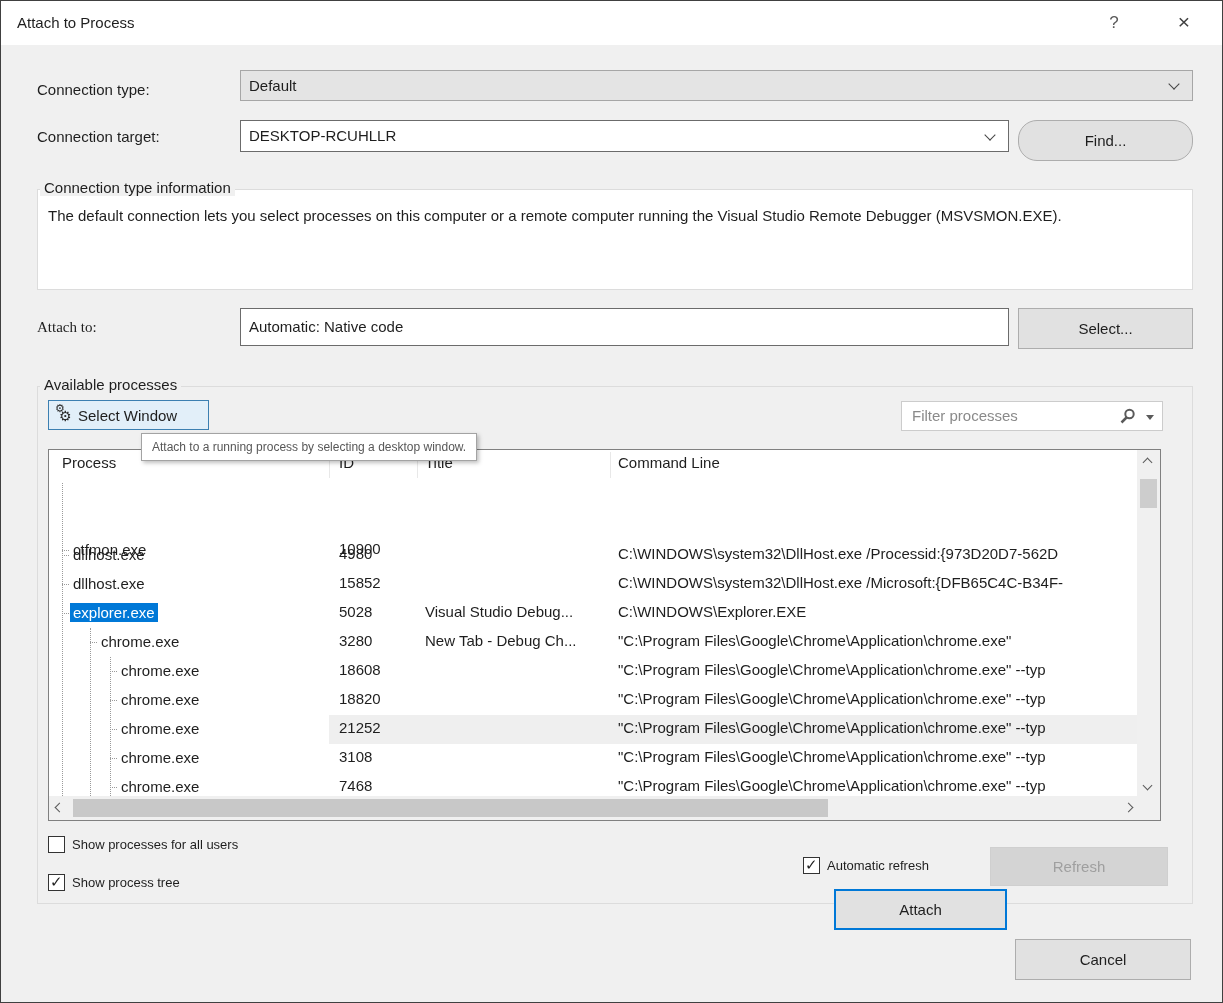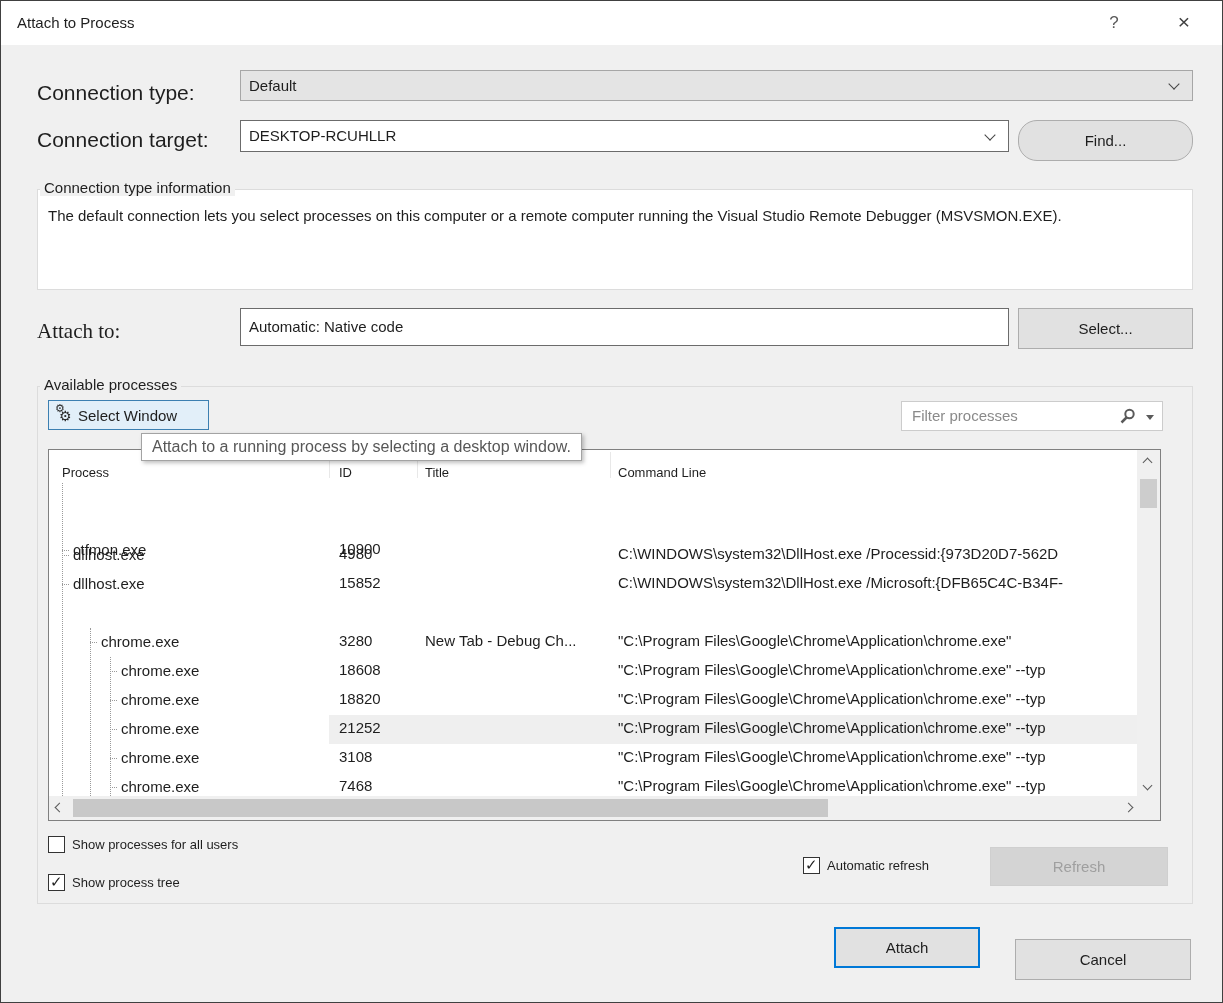--- a/index.html
+++ b/index.html
@@ -13,21 +13,21 @@
   }
 
   
   .titlebar { position:absolute; left:0; top:0; width:100%; height:44px; background:#ffffff; }
   .titlebar .title { position:absolute; left:16px; top:13px; font-size:15px; }
   .tb-btn { position:absolute; top:8px; width:30px; height:28px; text-align:center; line-height:28px; color:#404040; cursor:default; }
   .tb-help { left:1098px; font-size:17px; color:#5a5a5a; }
   .tb-close { left:1168px; font-size:21px; line-height:26px; }
 
   
-  .flabel { position:absolute; left:36px; font-size:21px; }
+  .flabel { position:absolute; left:36px; font-size:15px; }
 
   
   .combo-static {
     position:absolute; left:239px; top:69px; width:953px; height:31px;
     background:#e4e4e4; border:1px solid #a6a6a6; line-height:29px; padding-left:8px;
   }
   .combo-edit {
     position:absolute; left:239px; top:119px; width:769px; height:32px;
     background:#ffffff; border:1px solid #6b6b6b; line-height:30px; padding-left:8px;
   }
@@ -40,21 +40,21 @@
   
   .btn {
     position:absolute; background:#e1e1e1; border:1px solid #adadad;
     font-size:15px; text-align:center; cursor:default;
     display:flex; align-items:center; justify-content:center;
     font-family:"Liberation Sans", sans-serif;
   }
   .btn-find   { left:1017px; top:119px; width:175px; height:41px;border-radius:19px; }
   .btn-select { left:1017px; top:307px; width:175px; height:41px; }
   .btn-refresh{ left:989px;  top:846px; width:178px; height:39px; background:#d4d4d4; border-color:#cfcfcf; color:#9f9f9f; }
-  .btn-attach { left:833px;  top:926px; width:146px; height:41px; border:2px solid var(--accent,#0078d7); }
+  .btn-attach { left:833px;  top:888px; width:173px; height:41px; border:2px solid var(--accent,#0078d7); }
   .btn-cancel { left:1014px; top:938px; width:176px; height:41px; }
 
   
   .groupbox { position:absolute; border:1px solid #dcdcdc; }
   .gb-info  { left:36px; top:188px; width:1156px; height:101px; background:#ffffff; }
   .gb-procs { left:36px; top:385px; width:1156px; height:518px; }
   .gb-label { position:absolute; top:-11px; left:2px; background:#f0f0f0; padding:0 4px; font-size:15px; }
   .gb-info-text { position:absolute; left:10px; top:12px; width:1080px; line-height:27px; font-size:15px; }
 
   
@@ -76,31 +76,31 @@
   .mag { position:absolute; right:26px; top:6px; width:16px; height:16px; }
   .mag circle { fill:none; stroke:#5a5a5a; stroke-width:2; }
   .mag line { stroke:#5a5a5a; stroke-width:2.5; }
   .filter-caret { position:absolute; right:8px; top:13px; width:0; height:0;
     border-left:4px solid transparent; border-right:4px solid transparent; border-top:5px solid #5a5a5a; }
 
   
   .tooltip {
     position:absolute; left:140px; top:432px; height:28px; padding:0 10px;
     background:#ffffff; border:1px solid #a3a3a3; color:#575757;
-    line-height:26px; font-size:16px; z-index:30;
+    line-height:26px; font-size:12px; z-index:30;
     box-shadow:2px 2px 4px rgba(0,0,0,0.25); white-space:nowrap;
   }
 
   
   .plist {
     position:absolute; left:47px; top:448px; width:1113px; height:372px;
     background:#ffffff; border:1px solid #808080; overflow:hidden;
   }
   .plist-header { position:absolute; left:0; top:0; width:100%; height:32px; background:#ffffff; }
-  .plist-header .hcol { position:absolute; top:15px; font-size:13px; }
+  .plist-header .hcol { position:absolute; top:4px; font-size:15px; }
   .hsep { position:absolute; top:2px; height:26px; width:1px; background:#e8e8e8; }
   .prows { position:absolute; left:0; top:33px; width:1090px; height:315px; overflow:hidden; }
   .prow { position:absolute; left:0; width:100%; height:29px; }
   .pcell { position:absolute; top:4px; white-space:nowrap; font-size:15px; }
   .pname { padding:1px 3px; }
   .pname.sel { background:var(--accent,#0078d7); color:#ffffff; }
   .pid   { left:290px; }
   .ptitle{ left:376px; width:185px; overflow:hidden; }
   .pcmd  { left:569px; width:521px; overflow:hidden; }
   .hoverband { position:absolute; left:280px; top:0; width:810px; height:29px; background:#efefef; }
@@ -215,20 +215,27 @@
         <span class="pcell ptitle"></span>
         <span class="pcell pcmd">C:\WINDOWS\system32\DllHost.exe /Processid:{973D20D7-562D</span>
       </div>
       <div class="prow" style="top: 87px;">
         <span class="stub" style="left: 13px;"></span>
         <span class="pcell pname" style="left: 21px;">dllhost.exe</span>
         <span class="pcell pid">15852</span>
         <span class="pcell ptitle"></span>
         <span class="pcell pcmd">C:\WINDOWS\system32\DllHost.exe /Microsoft:{DFB65C4C-B34F-</span>
       </div>
+      <div class="prow" style="top: 116px;">
+        <span class="stub" style="left: 13px;"></span>
+        <span class="pcell pname sel" style="left: 21px;">explorer.exe</span>
+        <span class="pcell pid">5028</span>
+        <span class="pcell ptitle">Visual Studio Debug...</span>
+        <span class="pcell pcmd">C:\WINDOWS\Explorer.EXE</span>
+      </div>
       <div class="prow" style="top: 145px;">
         <span class="stub" style="left: 41px;"></span>
         <span class="pcell pname" style="left: 49px;">chrome.exe</span>
         <span class="pcell pid">3280</span>
         <span class="pcell ptitle">New Tab - Debug Ch...</span>
         <span class="pcell pcmd">"C:\Program Files\Google\Chrome\Application\chrome.exe"</span>
       </div>
       <div class="prow" style="top: 174px;">
         <span class="stub" style="left: 61px;"></span>
         <span class="pcell pname" style="left: 69px;">chrome.exe</span>

